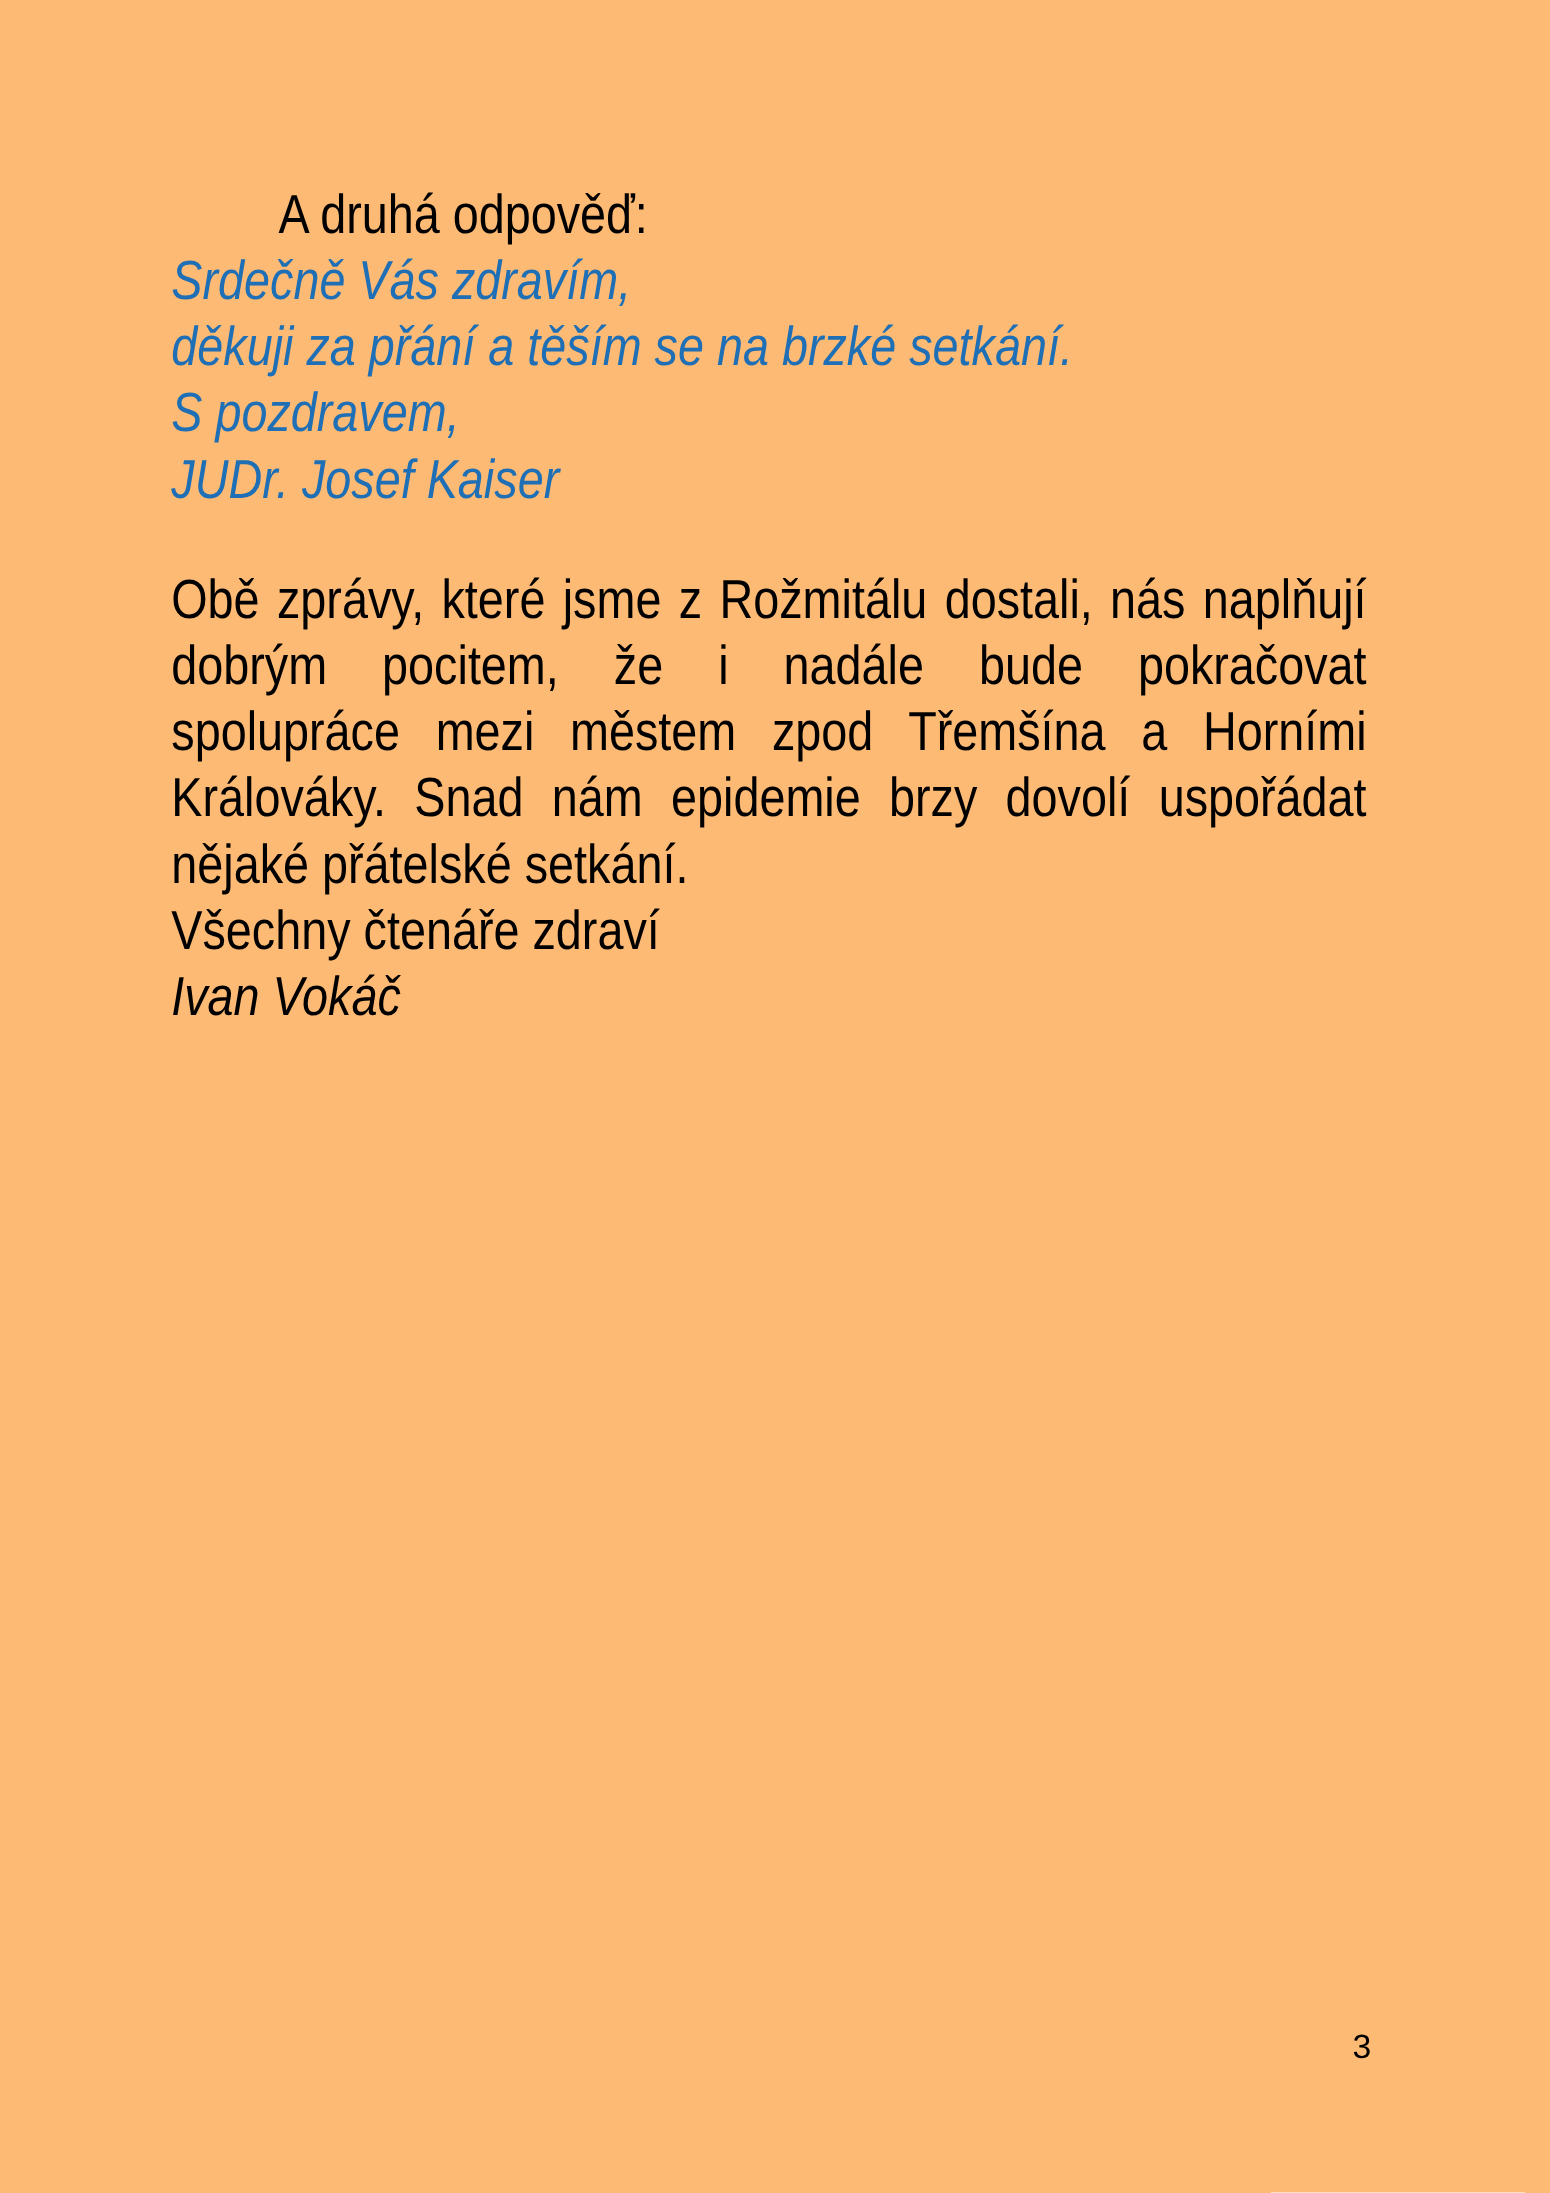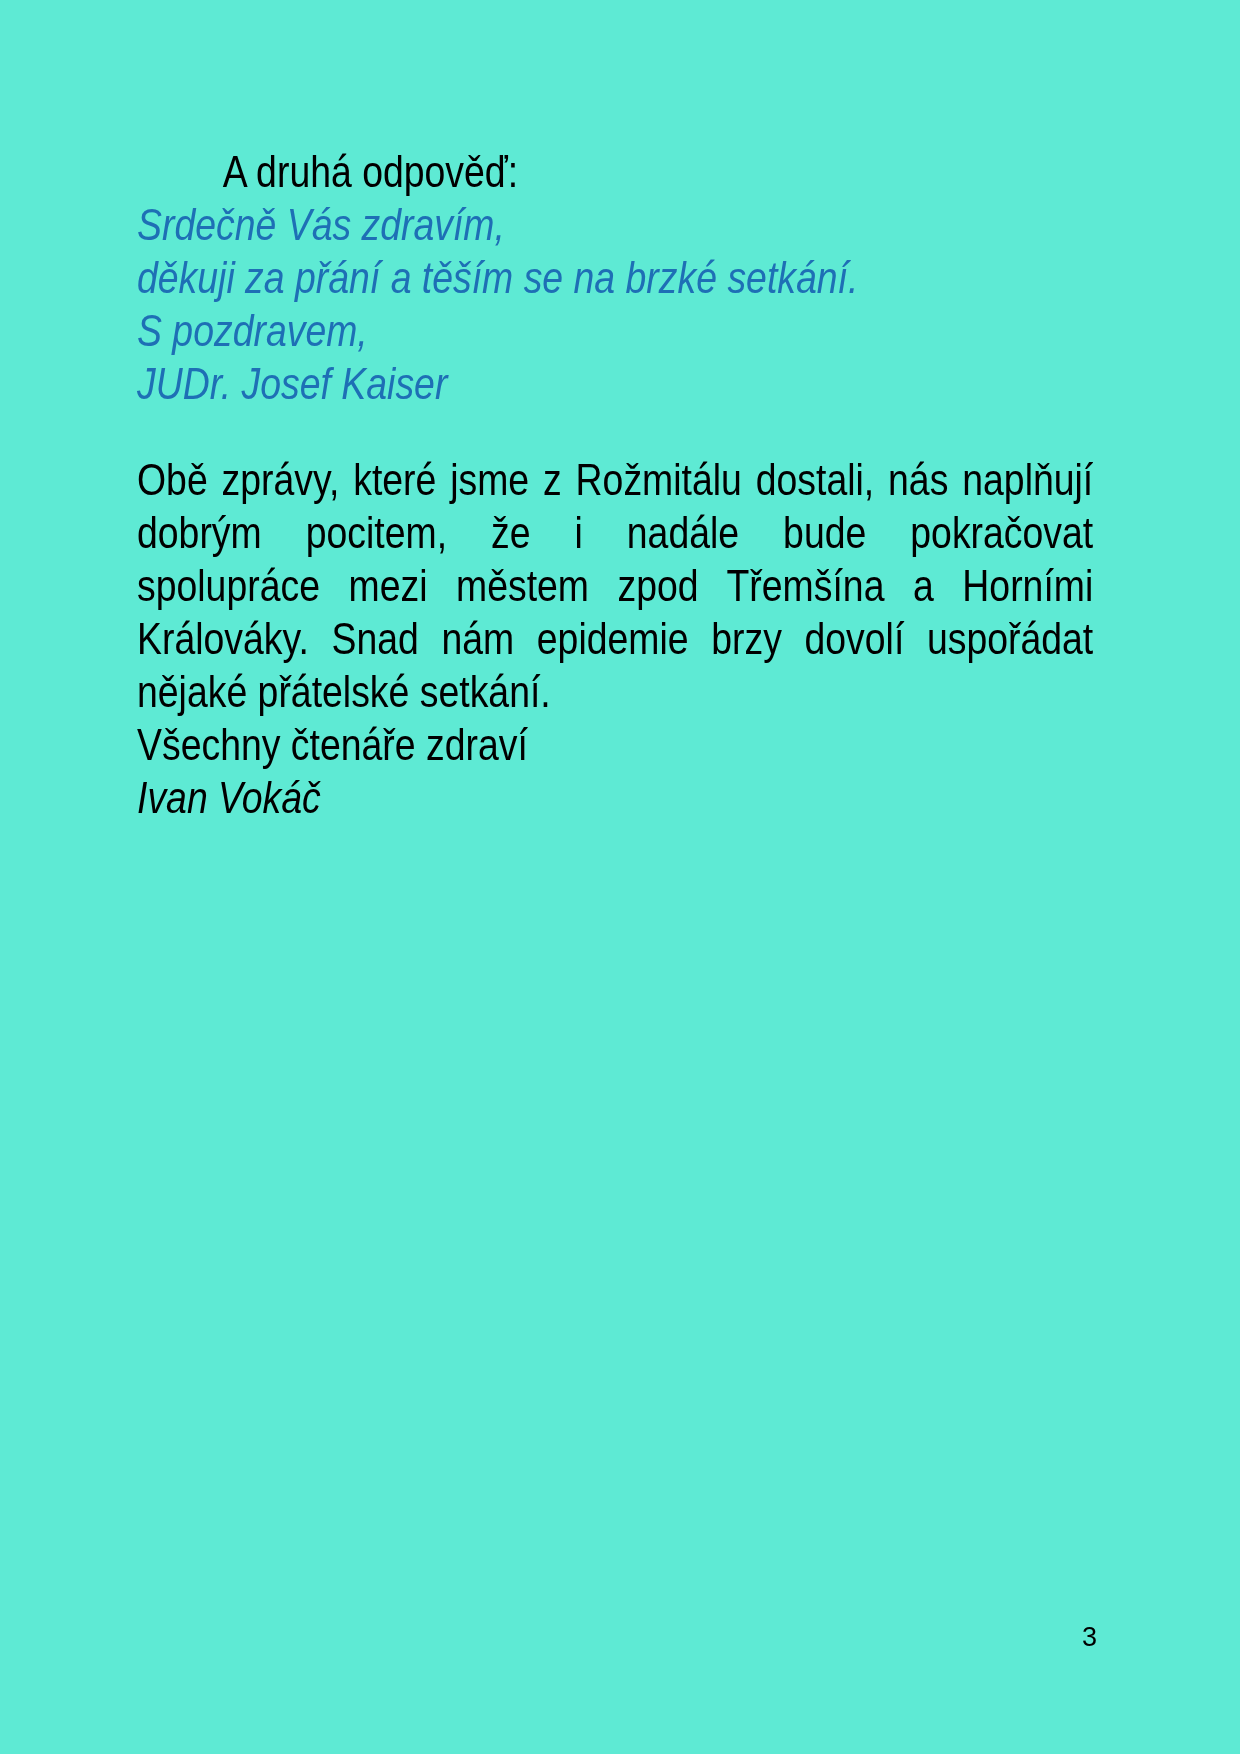--- a/index.html
+++ b/index.html
@@ -4,21 +4,21 @@
 <style>
   html, body {
     margin: 0;
     padding: 0;
     background: #ffffff;
   }
   .page {
     position: relative;
     width: 1240px;
     height: 1754px;
-    background: #5eead4;
+    background: #fdba74;
     font-family: "Liberation Sans", sans-serif;
     color: #000000;
     overflow: hidden;
   }
   
   .content {
     position: absolute;
     left: 137px;
     top: 145px;
     width: 1125px;             

